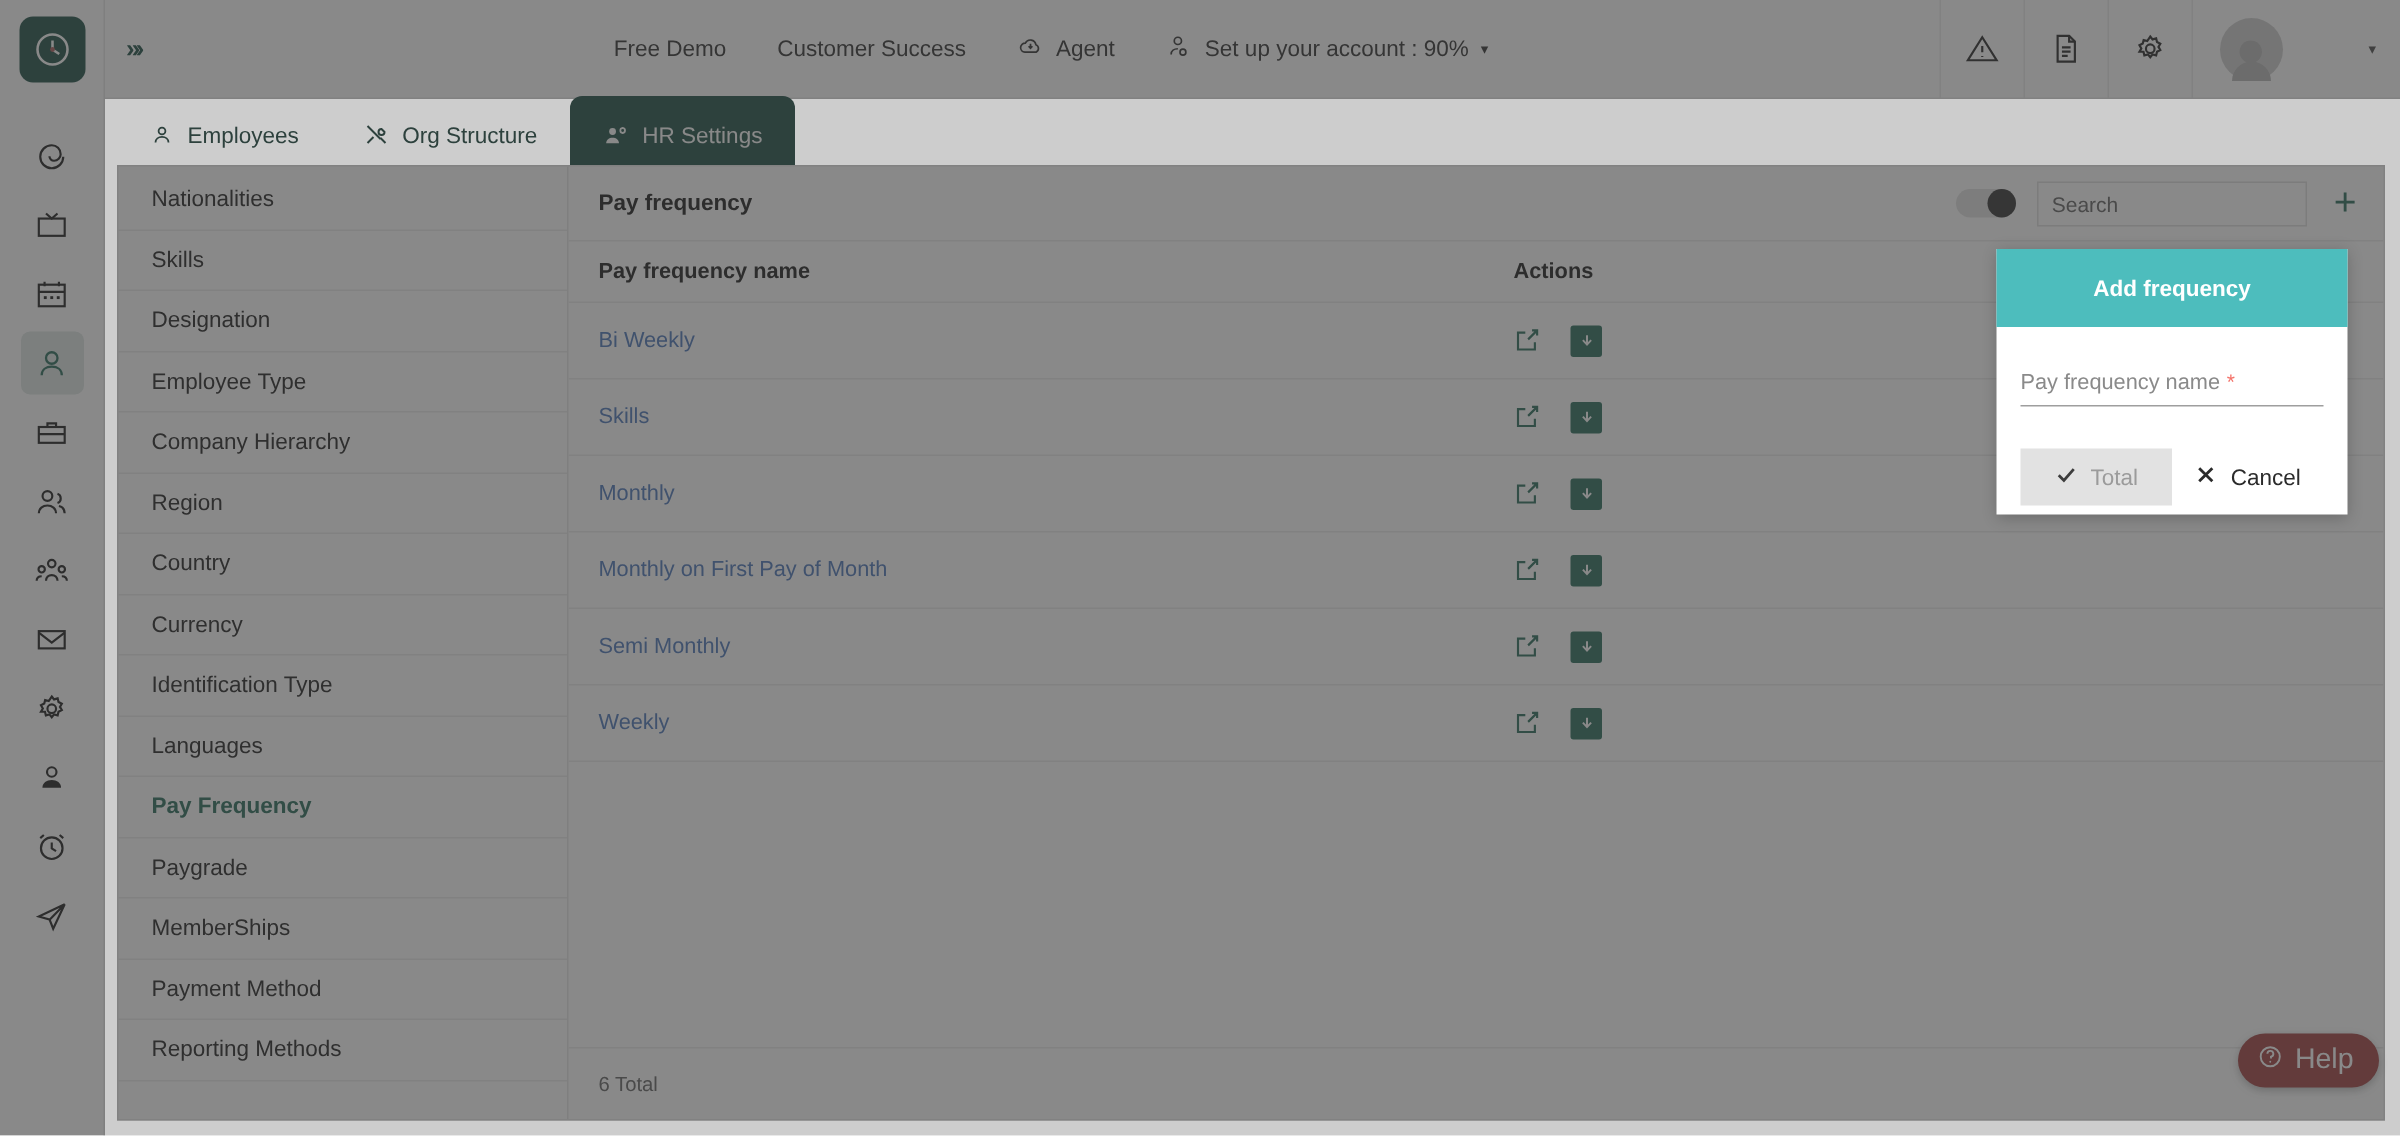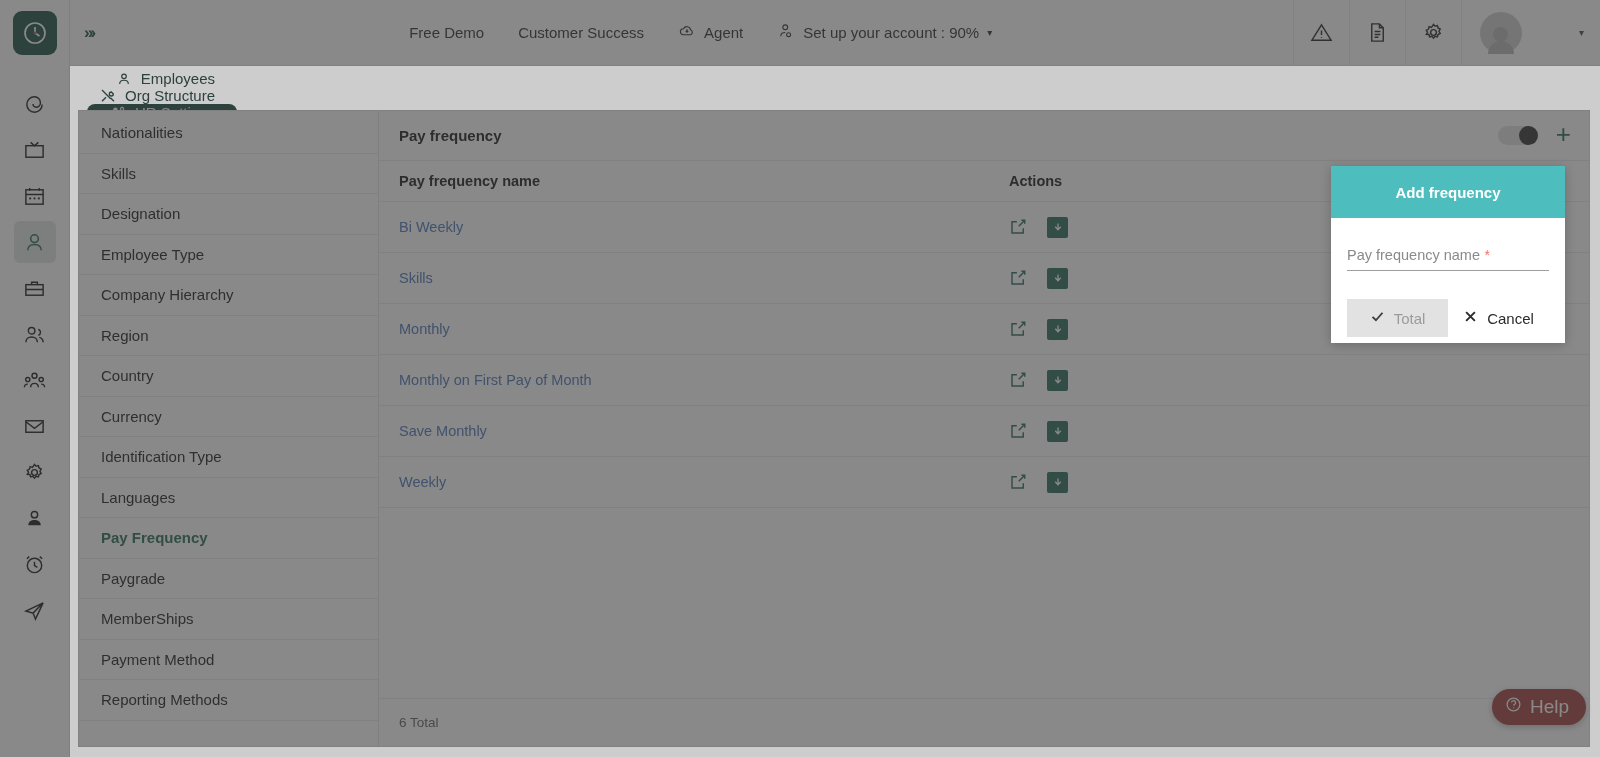--- a/index.html
+++ b/index.html
@@ -68,21 +68,21 @@
     display: flex; align-items: flex-end; justify-content: center; overflow: hidden;
   }
   #avatar .head { width: 15px; height: 15px; border-radius: 50%; background: #bcbcbc; position: relative; top: -12px; }
   #avatar .body { width: 26px; height: 13px; border-radius: 13px 13px 0 0; background: #bcbcbc; position: absolute; margin-top: 29px; }
   #profile-text { line-height: 1.35; }
   #profile-name { font-size: 15px; color: #2b2b2b; }
   #profile-mail { font-size: 13px; color: #8c8c8c; }
   #profile-caret { margin-left: 46px; color: #555; font-size: 10px; }
 
   
-  #tabs { position: absolute; left: 78px; top: 70px; display: flex; align-items: flex-end; height: 40px; flex-direction: column; }
+  #tabs { position: absolute; left: 78px; top: 70px; display: flex; align-items: center; height: 40px; }
   .tab {
     display: flex; align-items: center; gap: 9px;
     padding: 0 22px; height: 38px; font-size: 15px; color: #0d6251;
     border-radius: 8px 8px 0 0;
   }
   .tab.active { background: #0d6251; color: #ffffff; height: 52px; }
   .tab svg { display: block; }
 
   
   #card {
@@ -425,20 +425,21 @@
       </div>
 
       <div id="panel">
 
         <div id="panel-head">
           <div id="panel-title">Pay frequency</div>
           <div id="panel-tools">
             <div id="toggle">
                 <div class="knob"></div>
               </div>
+            <input id="search" placeholder="Search" style="">
             <div id="add-btn">+</div>
           </div>
         </div>
 
         <div id="table-head">
           <div class="col-name">Pay frequency name</div>
           <div class="col-actions">Actions</div>
         </div>
 
         <div id="rows">
@@ -500,21 +501,21 @@
                   </svg>
                 </span>
               <span class="icon-arch">
                   <svg width="12" height="12" viewBox="0 0 24 24" fill="none" stroke="#fff" stroke-width="2.6">
                     <path d="M12 5v12M6.5 11.5L12 17.5l5.5-6"></path>
                   </svg>
                 </span>
             </div>
           </div>
           <div class="row">
-            <div class="col-name">Save Monthly</div>
+            <div class="col-name">Semi Monthly</div>
             <div class="acts">
               <span class="icon-edit">
                   <svg width="18" height="18" viewBox="0 0 24 24" fill="none" stroke="currentColor" stroke-width="1.9">
                     <path d="M19 13.5V20H4V5h6.5"></path>
                     <path d="M13 11l8-8M16.5 3H21v4.5"></path>
                   </svg>
                 </span>
               <span class="icon-arch">
                   <svg width="12" height="12" viewBox="0 0 24 24" fill="none" stroke="#fff" stroke-width="2.6">
                     <path d="M12 5v12M6.5 11.5L12 17.5l5.5-6"></path>

